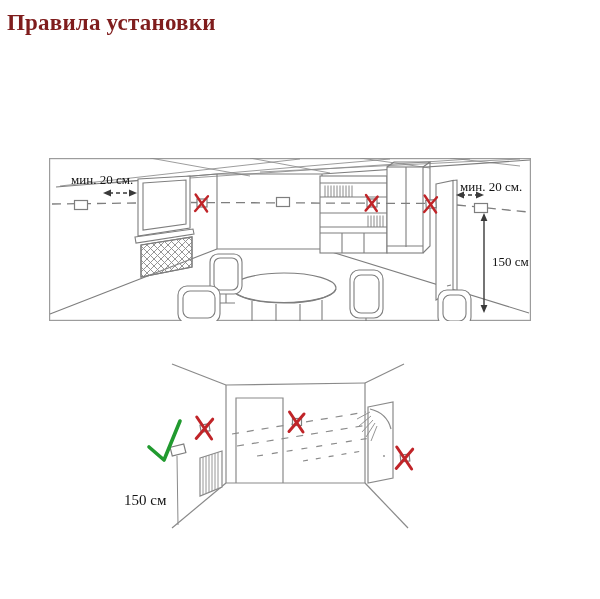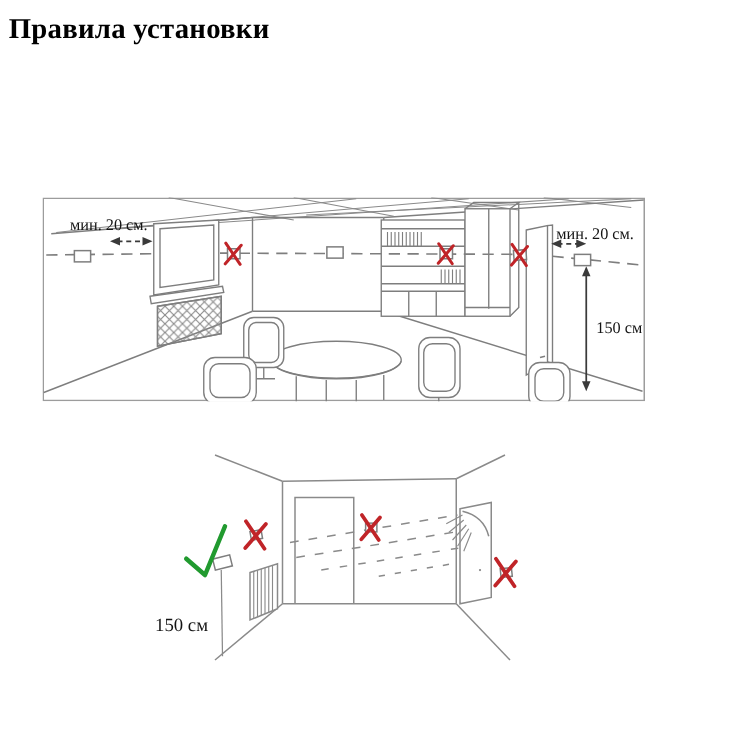--- a/index.html
+++ b/index.html
@@ -1,25 +1,25 @@
 <!DOCTYPE html>
 <html><head>
 <meta charset="utf-8">
 <style>
   html,body{margin:0;padding:0}
   body{
     width:600px;height:599px;position:relative;overflow:hidden;
     background:#ffffff;font-family:"Liberation Serif",serif;
   }
   h1.page-title{
-    margin:10px 0 0 7px;font-size:23px;font-weight:bold;color:#000000;
+    margin:10px 0 0 7px;font-size:23px;font-weight:bold;color:#7f1d1d;
     font-family:"Liberation Serif",serif;letter-spacing:.2px;
   }
   .fig{position:absolute}
-  #fig-top{left:34px;top:158px}
+  #fig-top{left:49px;top:158px}
   #fig-bottom{left:110px;top:355px}
   svg{display:block}
   svg text{font-family:"Liberation Serif",serif;fill:#141414}
   .lbl{font-size:13px}
   .lbl-big{font-size:15px}
 </style>
 </head>
 <body>
 
 <h1 class="page-title">Правила установки</h1>

